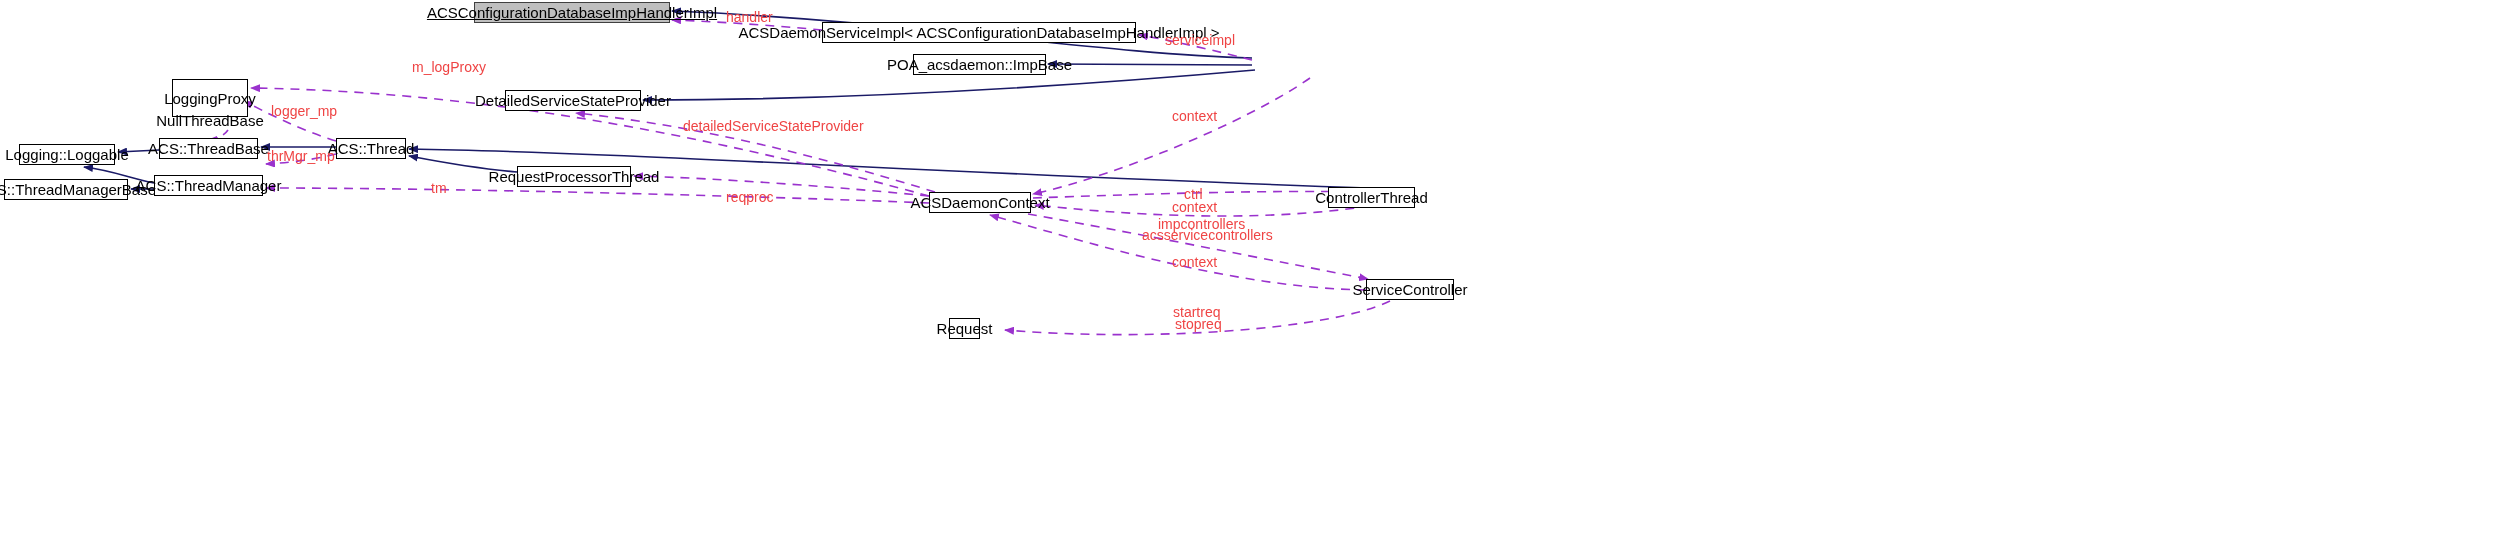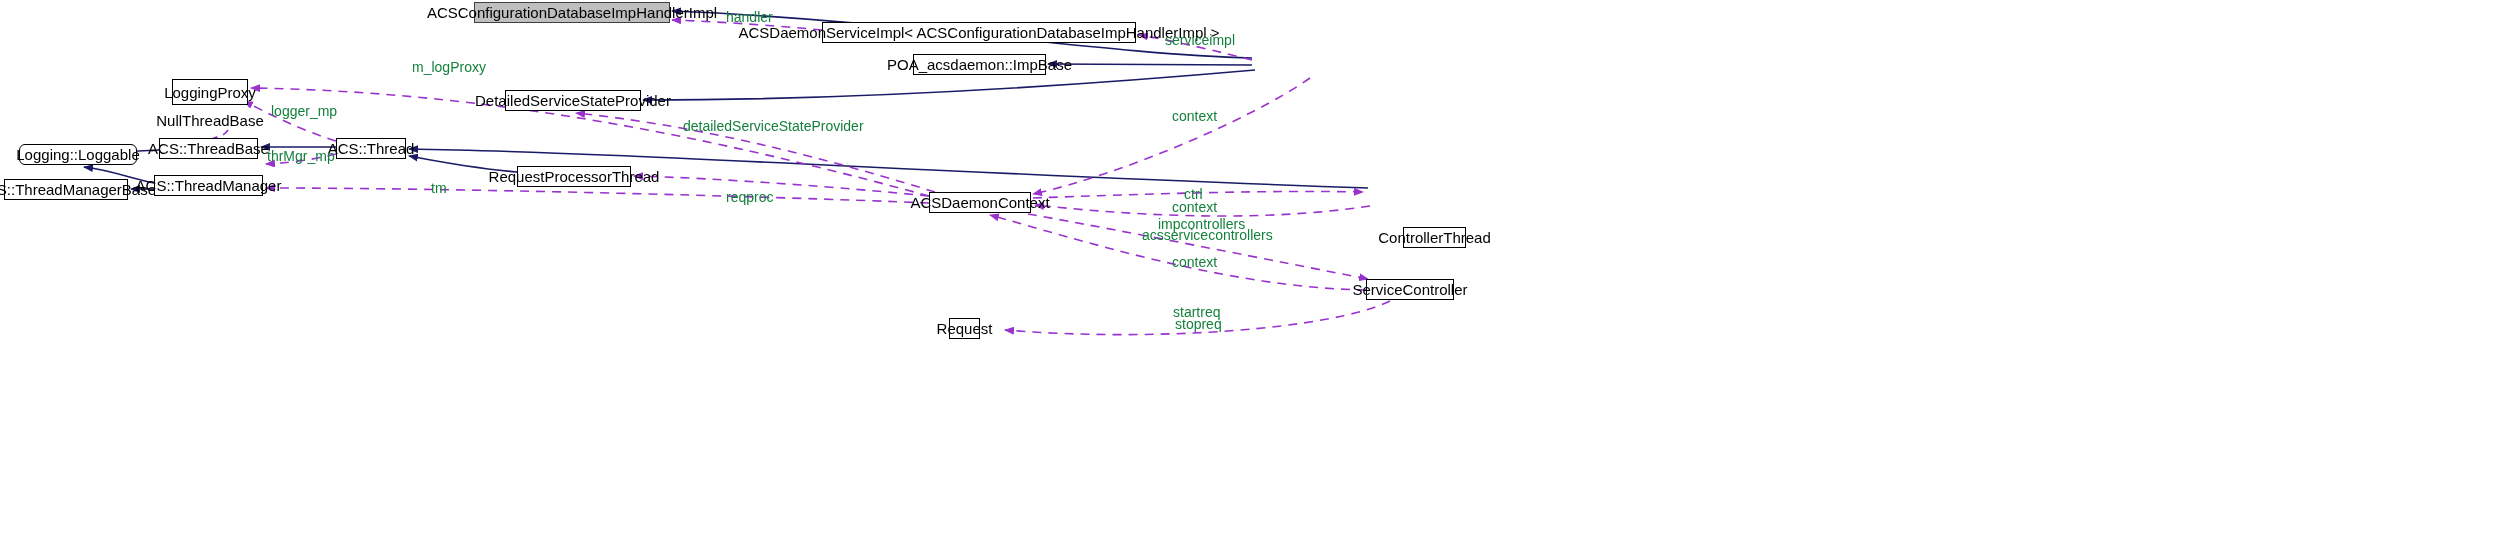--- a/index.html
+++ b/index.html
@@ -23,21 +23,21 @@
     align-items:center;
     justify-content:center;
     white-space:nowrap;
     padding:0 8px;
   }
   .node.filled{background:#bfbfbf;border:1px solid #404040;}
   .node.plain{border:none;background:transparent;}
   .elabel{
     position:absolute;
     font-size:14px;
-    color:#15803d;
+    color:#ef4444;
     white-space:nowrap;
     line-height:1.05;
     text-align:center;
   }
 </style>
 </head>
 <body>
 
 <div id="stage">
 
@@ -93,46 +93,46 @@
 
     <path d="M1028,214 C1130,232 1280,262 1368,279" fill="none" stroke="#9a32cd" stroke-width="1.6" stroke-dasharray="9,7" marker-end="url(#arrUse)"></path>
 
     <path d="M1366,290 C1230,288 1080,240 990,215" fill="none" stroke="#9a32cd" stroke-width="1.6" stroke-dasharray="9,7" marker-end="url(#arrUse)"></path>
 
     <path d="M1390,301 C1330,330 1150,342 1005,330" fill="none" stroke="#9a32cd" stroke-width="1.6" stroke-dasharray="9,7" marker-end="url(#arrUse)"></path>
 
     <path d="M228,130 C224,136 215,140 208,140" fill="none" stroke="#9a32cd" stroke-width="1.6" stroke-dasharray="7,6" marker-end="url(#arrUse)"></path>
   </svg>
 
-  <div class="node filled" style="left:474px;top:2px;width:196px;height:21px;">
+  <div class="node filled" style="left:474px;top:2px;width:196px;height:21px;text-decoration:underline;">
     <span>ACSConfigurationDatabaseImpHandlerImpl</span>
   </div>
 
   <div class="node" style="left:822px;top:22px;width:314px;height:21px;">
     <span>ACSDaemonServiceImpl&lt; ACSConfigurationDatabaseImpHandlerImpl &gt;</span>
   </div>
 
   <div class="node" style="left:913px;top:54px;width:133px;height:21px;">
     <span>POA_acsdaemon::ImpBase</span>
   </div>
 
 
-  <div class="node" style="left:172px;top:79px;width:76px;height:26px;">
+  <div class="node" style="left:172px;top:79px;width:76px;height:38px;">
     <span>LoggingProxy</span>
   </div>
 
   <div class="node" style="left:505px;top:90px;width:136px;height:21px;">
     <span>DetailedServiceStateProvider</span>
   </div>
 
   <div class="node plain" style="left:168px;top:112px;width:84px;height:16px;">
     <span>NullThreadBase</span>
   </div>
 
-  <div class="node" style="left:19px;top:144px;width:118px;height:21px;border-radius:6px;">
+  <div class="node" style="left:19px;top:144px;width:96px;height:21px;">
     <span>Logging::Loggable</span>
   </div>
 
   <div class="node" style="left:159px;top:138px;width:99px;height:21px;">
     <span>ACS::ThreadBase</span>
   </div>
 
   <div class="node" style="left:336px;top:138px;width:70px;height:21px;text-align:right;">
     <span>ACS::Thread</span>
   </div>
@@ -146,21 +146,21 @@
   </div>
 
   <div class="node" style="left:517px;top:166px;width:114px;height:21px;">
     <span>RequestProcessorThread</span>
   </div>
 
   <div class="node" style="left:929px;top:192px;width:102px;height:21px;">
     <span>ACSDaemonContext</span>
   </div>
 
-  <div class="node" style="left:1403px;top:187px;width:63px;height:21px;margin-top:40px;">
+  <div class="node" style="left:1328px;top:187px;width:87px;height:21px;">
     <span>ControllerThread</span>
   </div>
 
   <div class="node" style="left:1366px;top:279px;width:88px;height:21px;">
     <span>ServiceController</span>
   </div>
 
   <div class="node" style="left:949px;top:318px;width:31px;height:21px;">
     <span>Request</span>
   </div>

